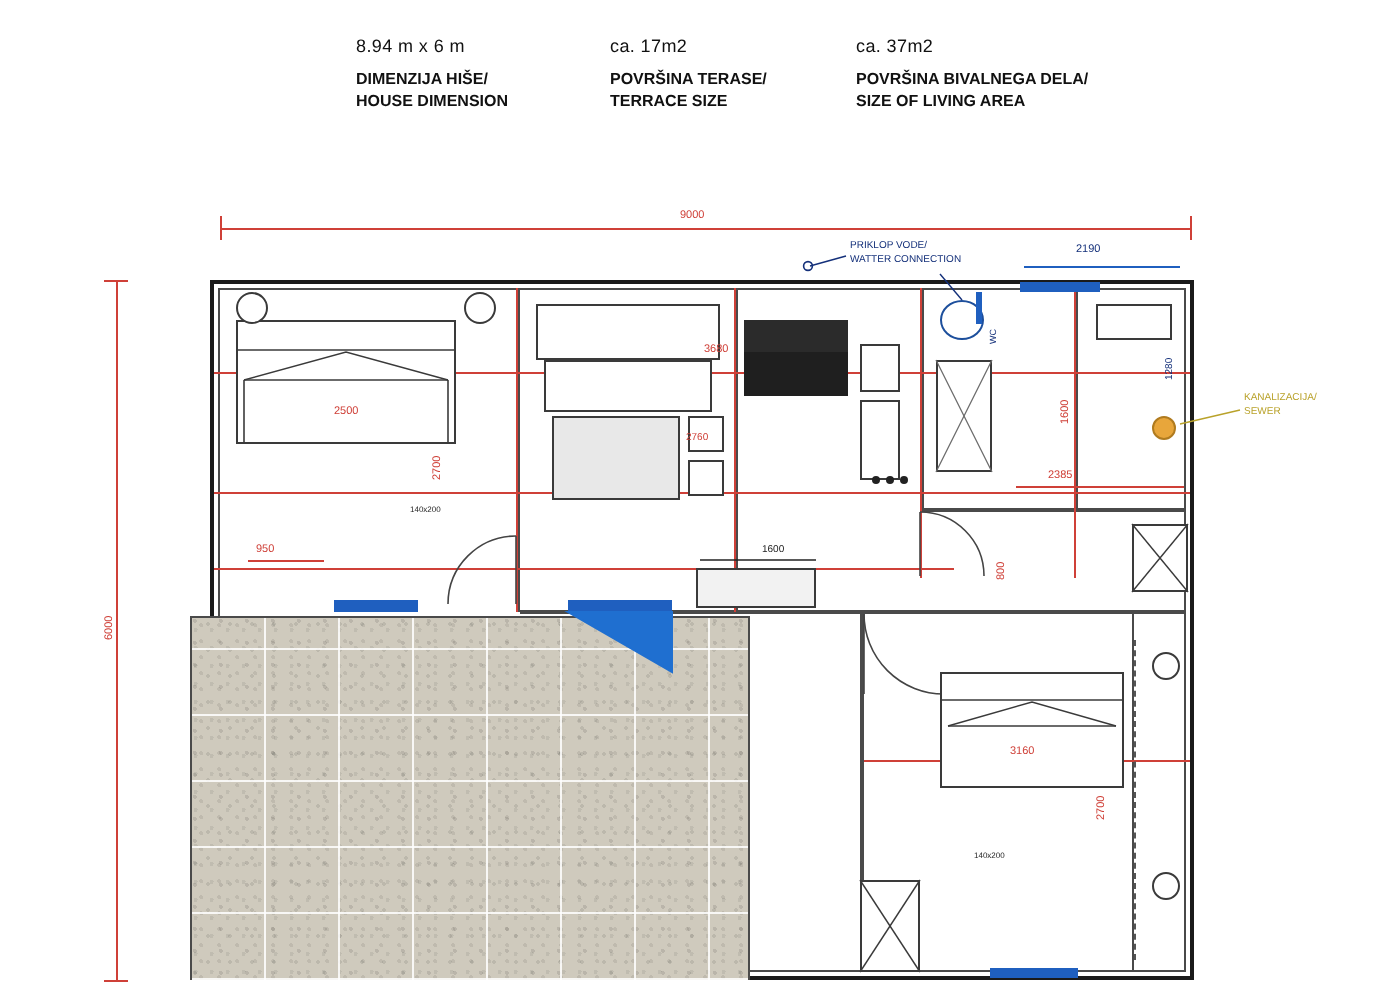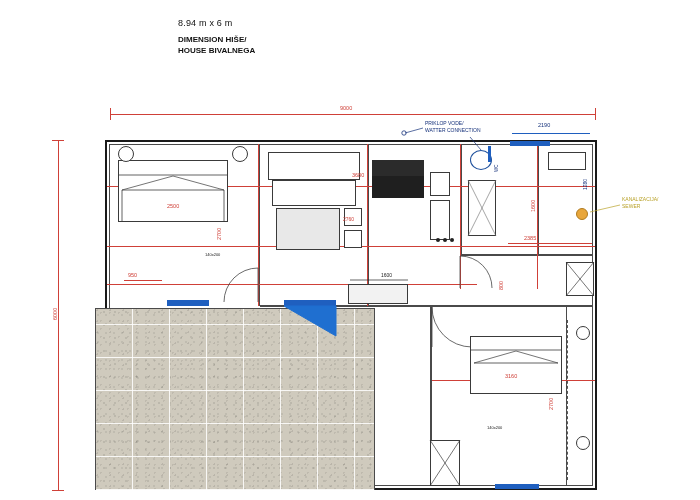--- a/index.html
+++ b/index.html
@@ -47,25 +47,35 @@
   .dash{position:absolute;border-left:1px dashed #555;}
   svg{position:absolute;left:0;top:0;overflow:visible;}
 </style>
 </head>
 <body>
 
 <div class="root">
 
   <div class="spec" style="left:178px;top:18px;">
     <div class="big">8.94 m x 6 m</div>
-    <div class="sub">DIMENSION HIŠE/</div>
-    <div class="sub">HOUSE BIVALNEGA</div>
-  </div>
-
-
+    <div class="sub">DIMENZIJA HIŠE/</div>
+    <div class="sub">HOUSE DIMENSION</div>
+  </div>
+
+  <div class="spec" style="left:305px;top:18px;">
+    <div class="big">ca. 17m2</div>
+    <div class="sub">POVRŠINA TERASE/</div>
+    <div class="sub">TERRACE SIZE</div>
+  </div>
+
+  <div class="spec" style="left:428px;top:18px;">
+    <div class="big">ca. 37m2</div>
+    <div class="sub">POVRŠINA BIVALNEGA DELA/</div>
+    <div class="sub">SIZE OF LIVING AREA</div>
+  </div>
 
   <div class="redline" style="left:110px;top:114px;width:485px;"></div>
   <div class="vred" style="left:110px;top:108px;height:12px;"></div>
   <div class="vred" style="left:595px;top:108px;height:12px;"></div>
   <div class="dim" style="left:340px;top:105px;">9000</div>
 
   <div class="vred" style="left:58px;top:140px;height:350px;"></div>
   <div class="redline" style="left:52px;top:140px;width:12px;"></div>
   <div class="redline" style="left:52px;top:490px;width:12px;"></div>
   <div class="dim rot" style="left:52px;top:320px;transform:rotate(-90deg);">6000</div>

